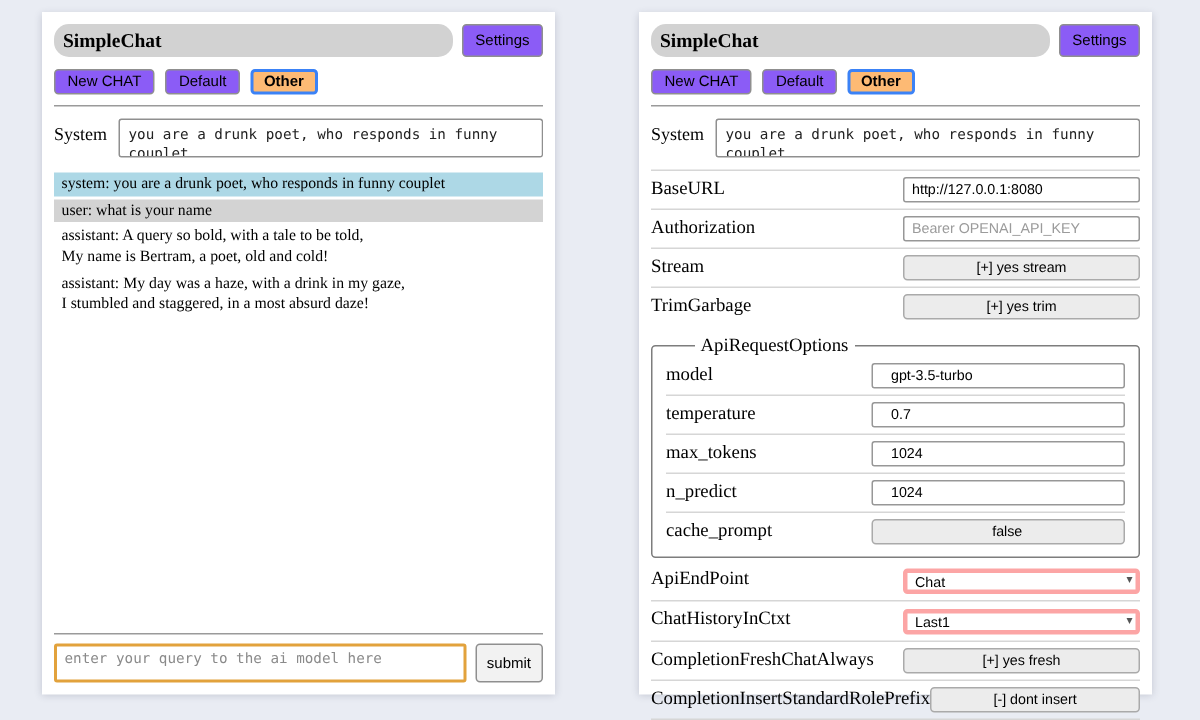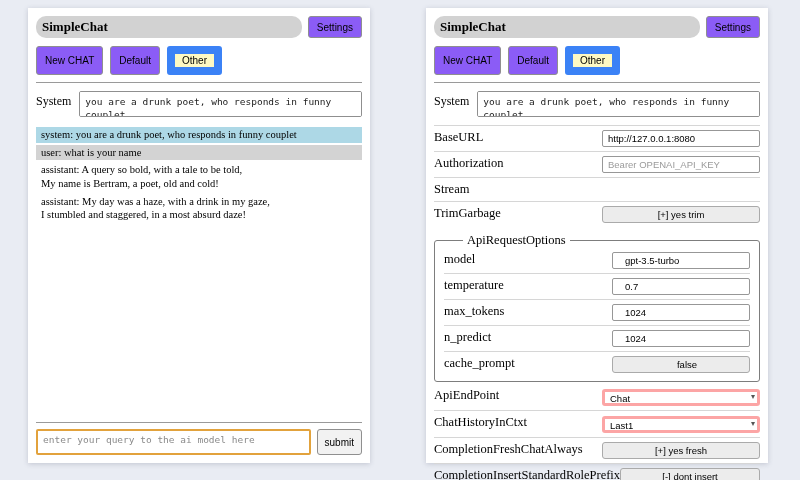--- a/index.html
+++ b/index.html
@@ -23,21 +23,21 @@
     flex:1; background:#d2d2d2; font-weight:bold; font-size:13px;
     padding:3px 6px; color:#000;border-radius:10px;
   }
   .btn {
     font-family:"Liberation Sans", sans-serif; font-size:10px;
     background:#8b5cf6; border:1px solid #8f8f8f; border-radius:3px;
     padding:2px 8px; color:#000; cursor:pointer; white-space:nowrap;
   }
   .sessions-row { display:flex; gap:7px; margin-top:8px; }
   .btn.active {
-    background:#fef9c3; border:8px solid #3b82f6; padding:1px 7px;
+    background:#fdba74; border:2px solid #3b82f6; padding:1px 7px;font-weight:bold;
   }
   hr.strong { border:none; border-top:1px solid #9a9a9a; margin:7px 0 6px; }
 
   
   .system-row { display:flex; gap:8px; align-items:flex-start; margin-top:2px; }
   .system-row label { font-size:12px; padding-top:3px; }
   textarea {
     font-family:"DejaVu Sans Mono", monospace; font-size:9.5px; color:#222;
     border:1px solid #8f8f8f; border-radius:2px; resize:none;
     padding:3px 5px; outline:none;
@@ -97,21 +97,21 @@
     font-size:8px; color:#555; pointer-events:none;
     font-family:"DejaVu Sans", sans-serif;
   }
 
   fieldset {
     border:1px solid #7d7d7d; border-radius:3px; margin:6px 0 2px;
     padding:0 9px 4px;
   }
   legend { font-size:12.5px; padding:0 4px; margin-left:19px; }
   fieldset .srow:first-of-type { border-top:none; }
-  fieldset .ctl { width:138px;padding-left:12px; }
+  fieldset .ctl { width:169px;padding-left:12px; }
 </style>
 </head>
 <body>
 
 <div class="panel" id="chat-panel">
   <div class="header-row">
     <div class="titlebar">SimpleChat</div>
     <button class="btn">Settings</button>
   </div>
 
@@ -172,20 +172,21 @@
       <input class="ctl" value="http://127.0.0.1:8080" style="">
     </div>
 
     <div class="srow">
       <span class="slabel">Authorization</span>
       <input class="ctl" placeholder="Bearer OPENAI_API_KEY" style="">
     </div>
 
     <div class="srow">
       <span class="slabel">Stream</span>
+      <button class="ctl">[+] yes stream</button>
     </div>
 
     <div class="srow">
       <span class="slabel">TrimGarbage</span>
       <button class="ctl">[+] yes trim</button>
     </div>
 
     <fieldset>
       <legend>ApiRequestOptions</legend>
 

